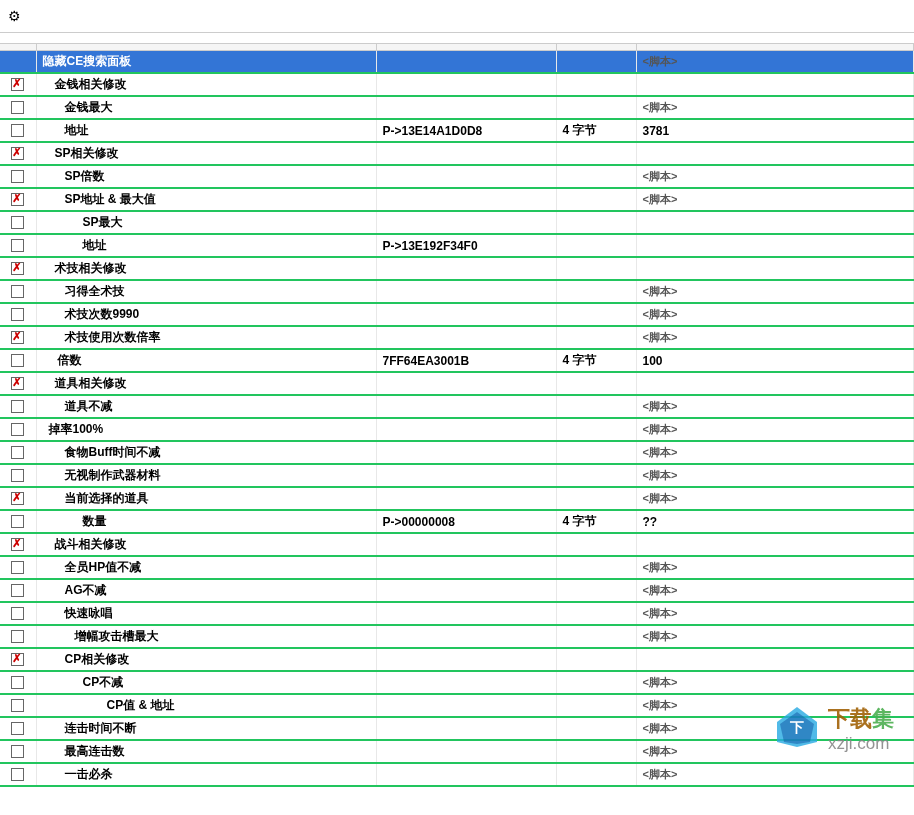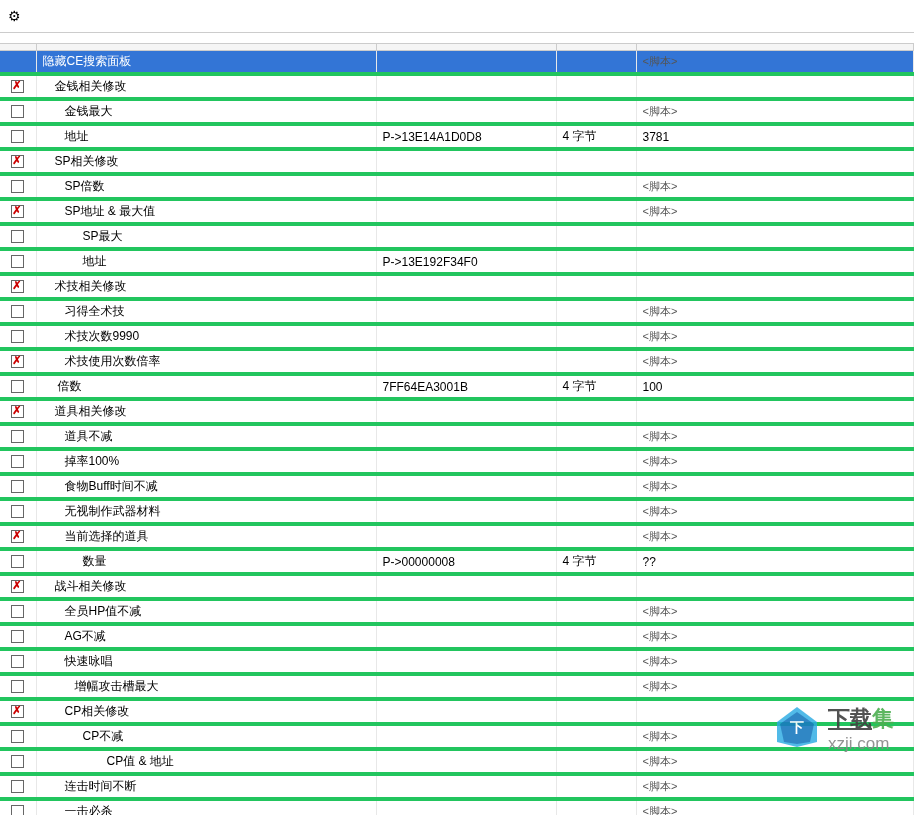--- a/index.html
+++ b/index.html
@@ -72,21 +72,22 @@
       border-bottom: 1px solid #ccc;
       border-right: 1px solid #ccc;
       padding: 3px 6px;
       text-align: left;
       font-weight: normal;
       position: sticky;
       top: 0;
       z-index: 1;
     }
     tbody tr {
-      border-bottom: 4px solid #22c55e;
+      border-bottom: 2px solid #22c55e;
+      font-weight: bold;
     }
     tbody tr.selected {
       background: #3375d6;
       color: #fff;
     }
     tbody tr.selected td { color: #fff; }
     td {
       padding: 2px 6px;
       border-right: 1px solid #e8e8e8;
       vertical-align: middle;
@@ -138,21 +139,21 @@
       pointer-events: none;
     }
     .watermark-text {
       display: flex;
       flex-direction: column;
     }
     .watermark-xzji {
       font-size: 22px;
       font-weight: bold;
     }
-    .watermark-blue { color: #404040; text-decoration: underline; }
+    .watermark-blue { color: #a16207; }
     .watermark-green { color: #4caf50; }
     .watermark-com {
       font-size: 17px;
       color: #888;
     }
   </style>
 </head>
 <body>
 
 <div class="title-bar">
@@ -361,21 +362,21 @@
           <td class="col-addr"></td>
           <td class="col-type"></td>
           <td class="col-val"><span class="badge-script">&lt;脚本&gt;</span></td>
         </tr>
         <tr>
           <td class="col-active">
             <div class="checkbox-cell">
               <span class="checkbox"></span>
             </div>
           </td>
-          <td class="col-desc" style="padding-left: 28px;">掉率100%</td>
+          <td class="col-desc" style="padding-left: 12px;">掉率100%</td>
           <td class="col-addr"></td>
           <td class="col-type"></td>
           <td class="col-val"><span class="badge-script">&lt;脚本&gt;</span></td>
         </tr>
         <tr>
           <td class="col-active">
             <div class="checkbox-cell">
               <span class="checkbox"></span>
             </div>
           </td>
@@ -505,20 +506,31 @@
           <td class="col-type"></td>
           <td class="col-val"><span class="badge-script">&lt;脚本&gt;</span></td>
         </tr>
         <tr>
           <td class="col-active">
             <div class="checkbox-cell">
               <span class="checkbox"></span>
             </div>
           </td>
           <td class="col-desc" style="padding-left: 28px;">连击时间不断</td>
+          <td class="col-addr"></td>
+          <td class="col-type"></td>
+          <td class="col-val"><span class="badge-script">&lt;脚本&gt;</span></td>
+        </tr>
+        <tr>
+          <td class="col-active">
+            <div class="checkbox-cell">
+              <span class="checkbox"></span>
+            </div>
+          </td>
+          <td class="col-desc" style="padding-left: 28px;">最高连击数</td>
           <td class="col-addr"></td>
           <td class="col-type"></td>
           <td class="col-val"><span class="badge-script">&lt;脚本&gt;</span></td>
         </tr>
         <tr>
           <td class="col-active">
             <div class="checkbox-cell">
               <span class="checkbox"></span>
             </div>
           </td>

